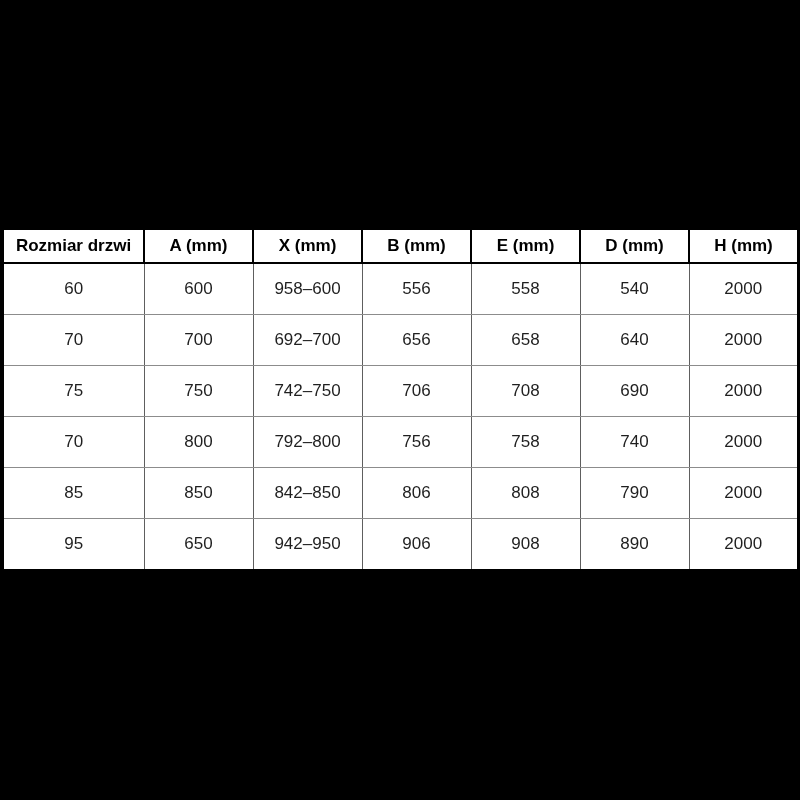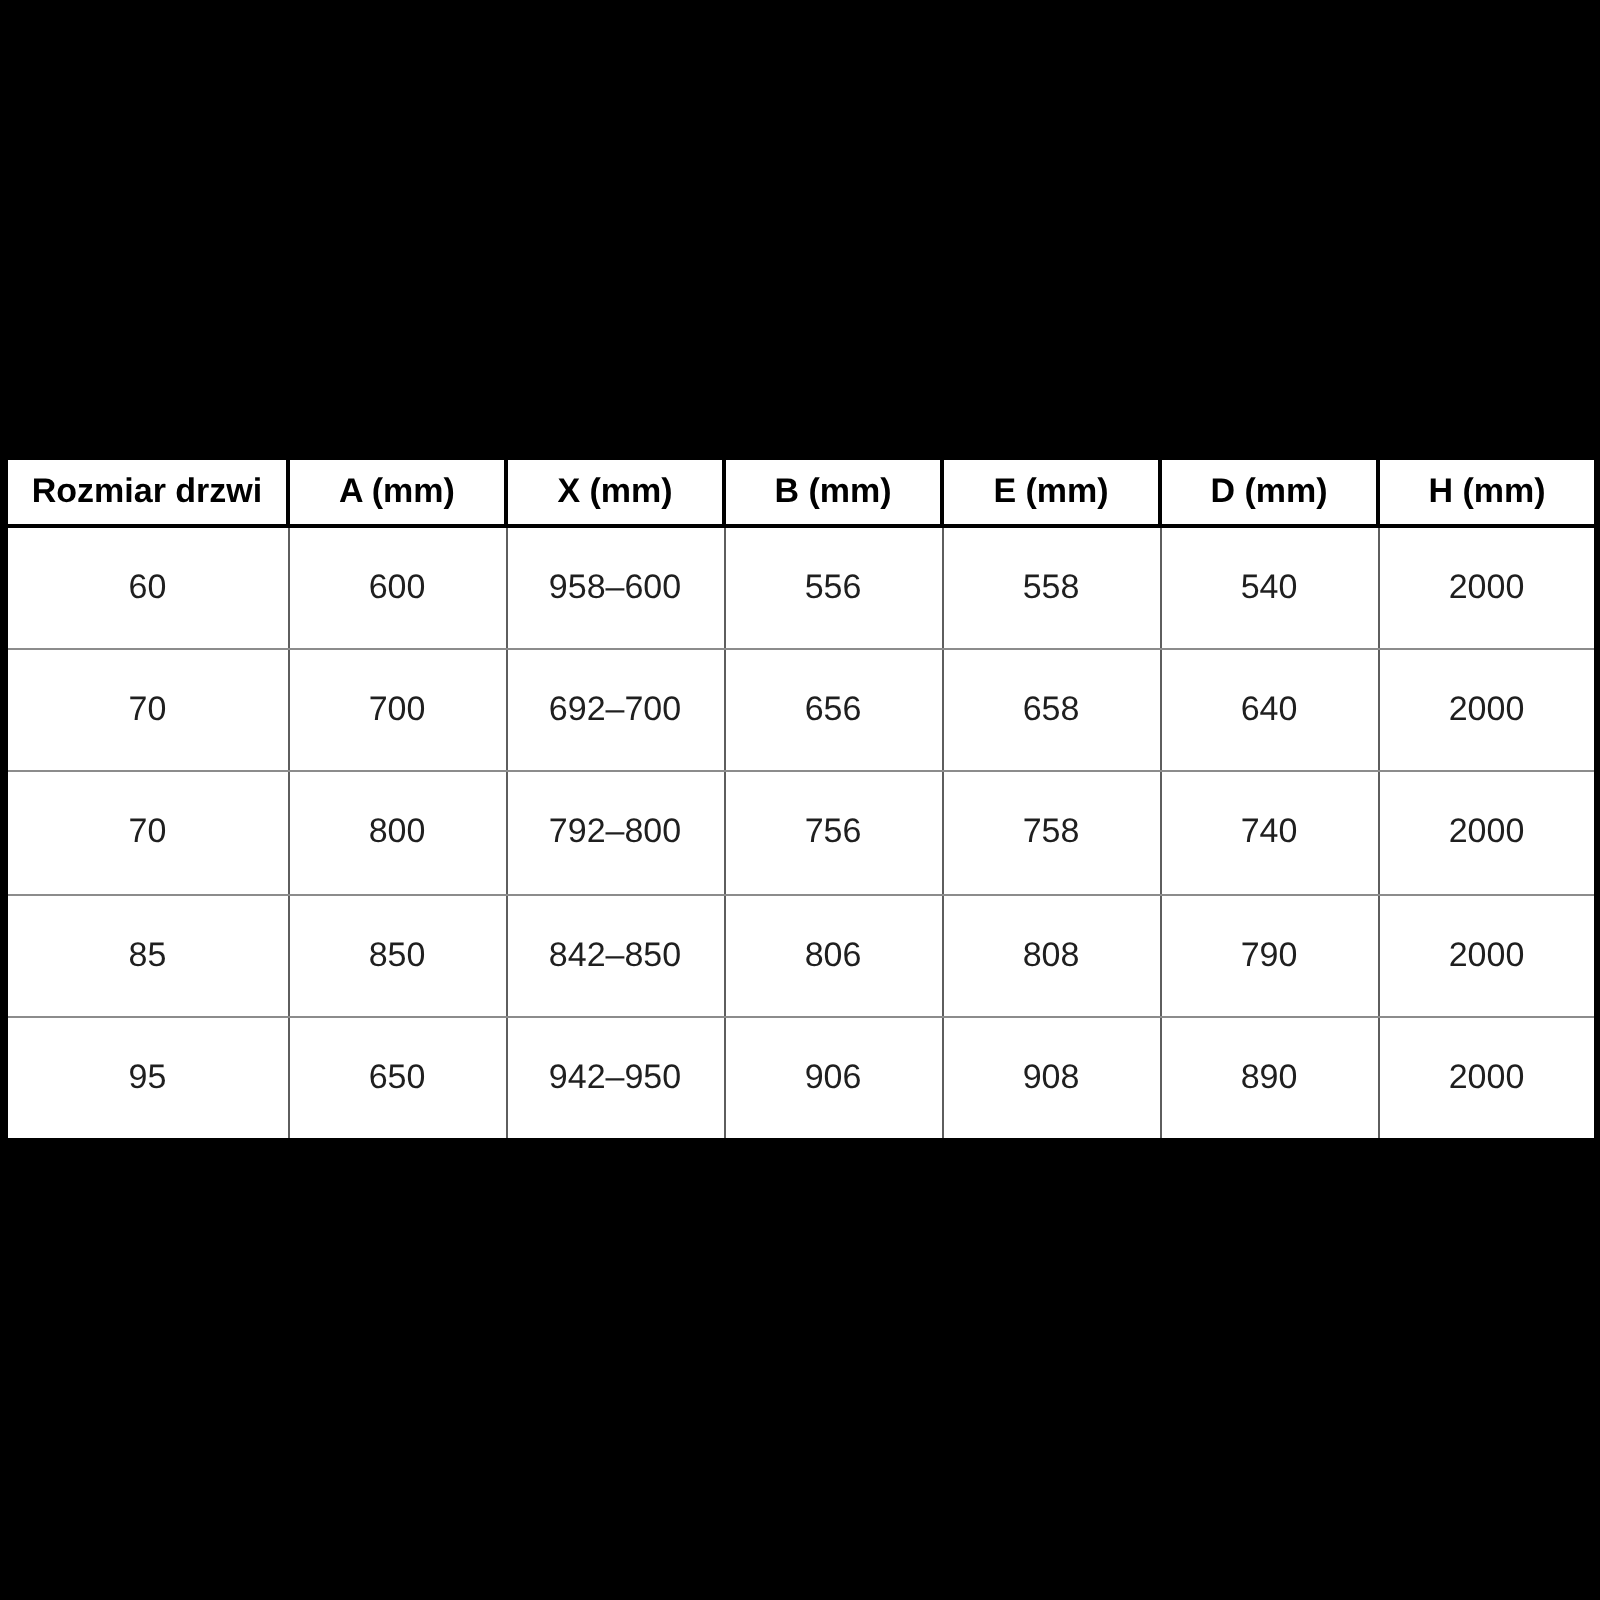--- a/index.html
+++ b/index.html
@@ -102,20 +102,29 @@
           <tr>
             <td>70</td>
             <td>700</td>
             <td>692–700</td>
             <td>656</td>
             <td>658</td>
             <td>640</td>
             <td>2000</td>
           </tr>
           <tr>
+            <td>75</td>
+            <td>750</td>
+            <td>742–750</td>
+            <td>706</td>
+            <td>708</td>
+            <td>690</td>
+            <td>2000</td>
+          </tr>
+          <tr>
             <td>70</td>
             <td>800</td>
             <td>792–800</td>
             <td>756</td>
             <td>758</td>
             <td>740</td>
             <td>2000</td>
           </tr>
           <tr>
             <td>85</td>

